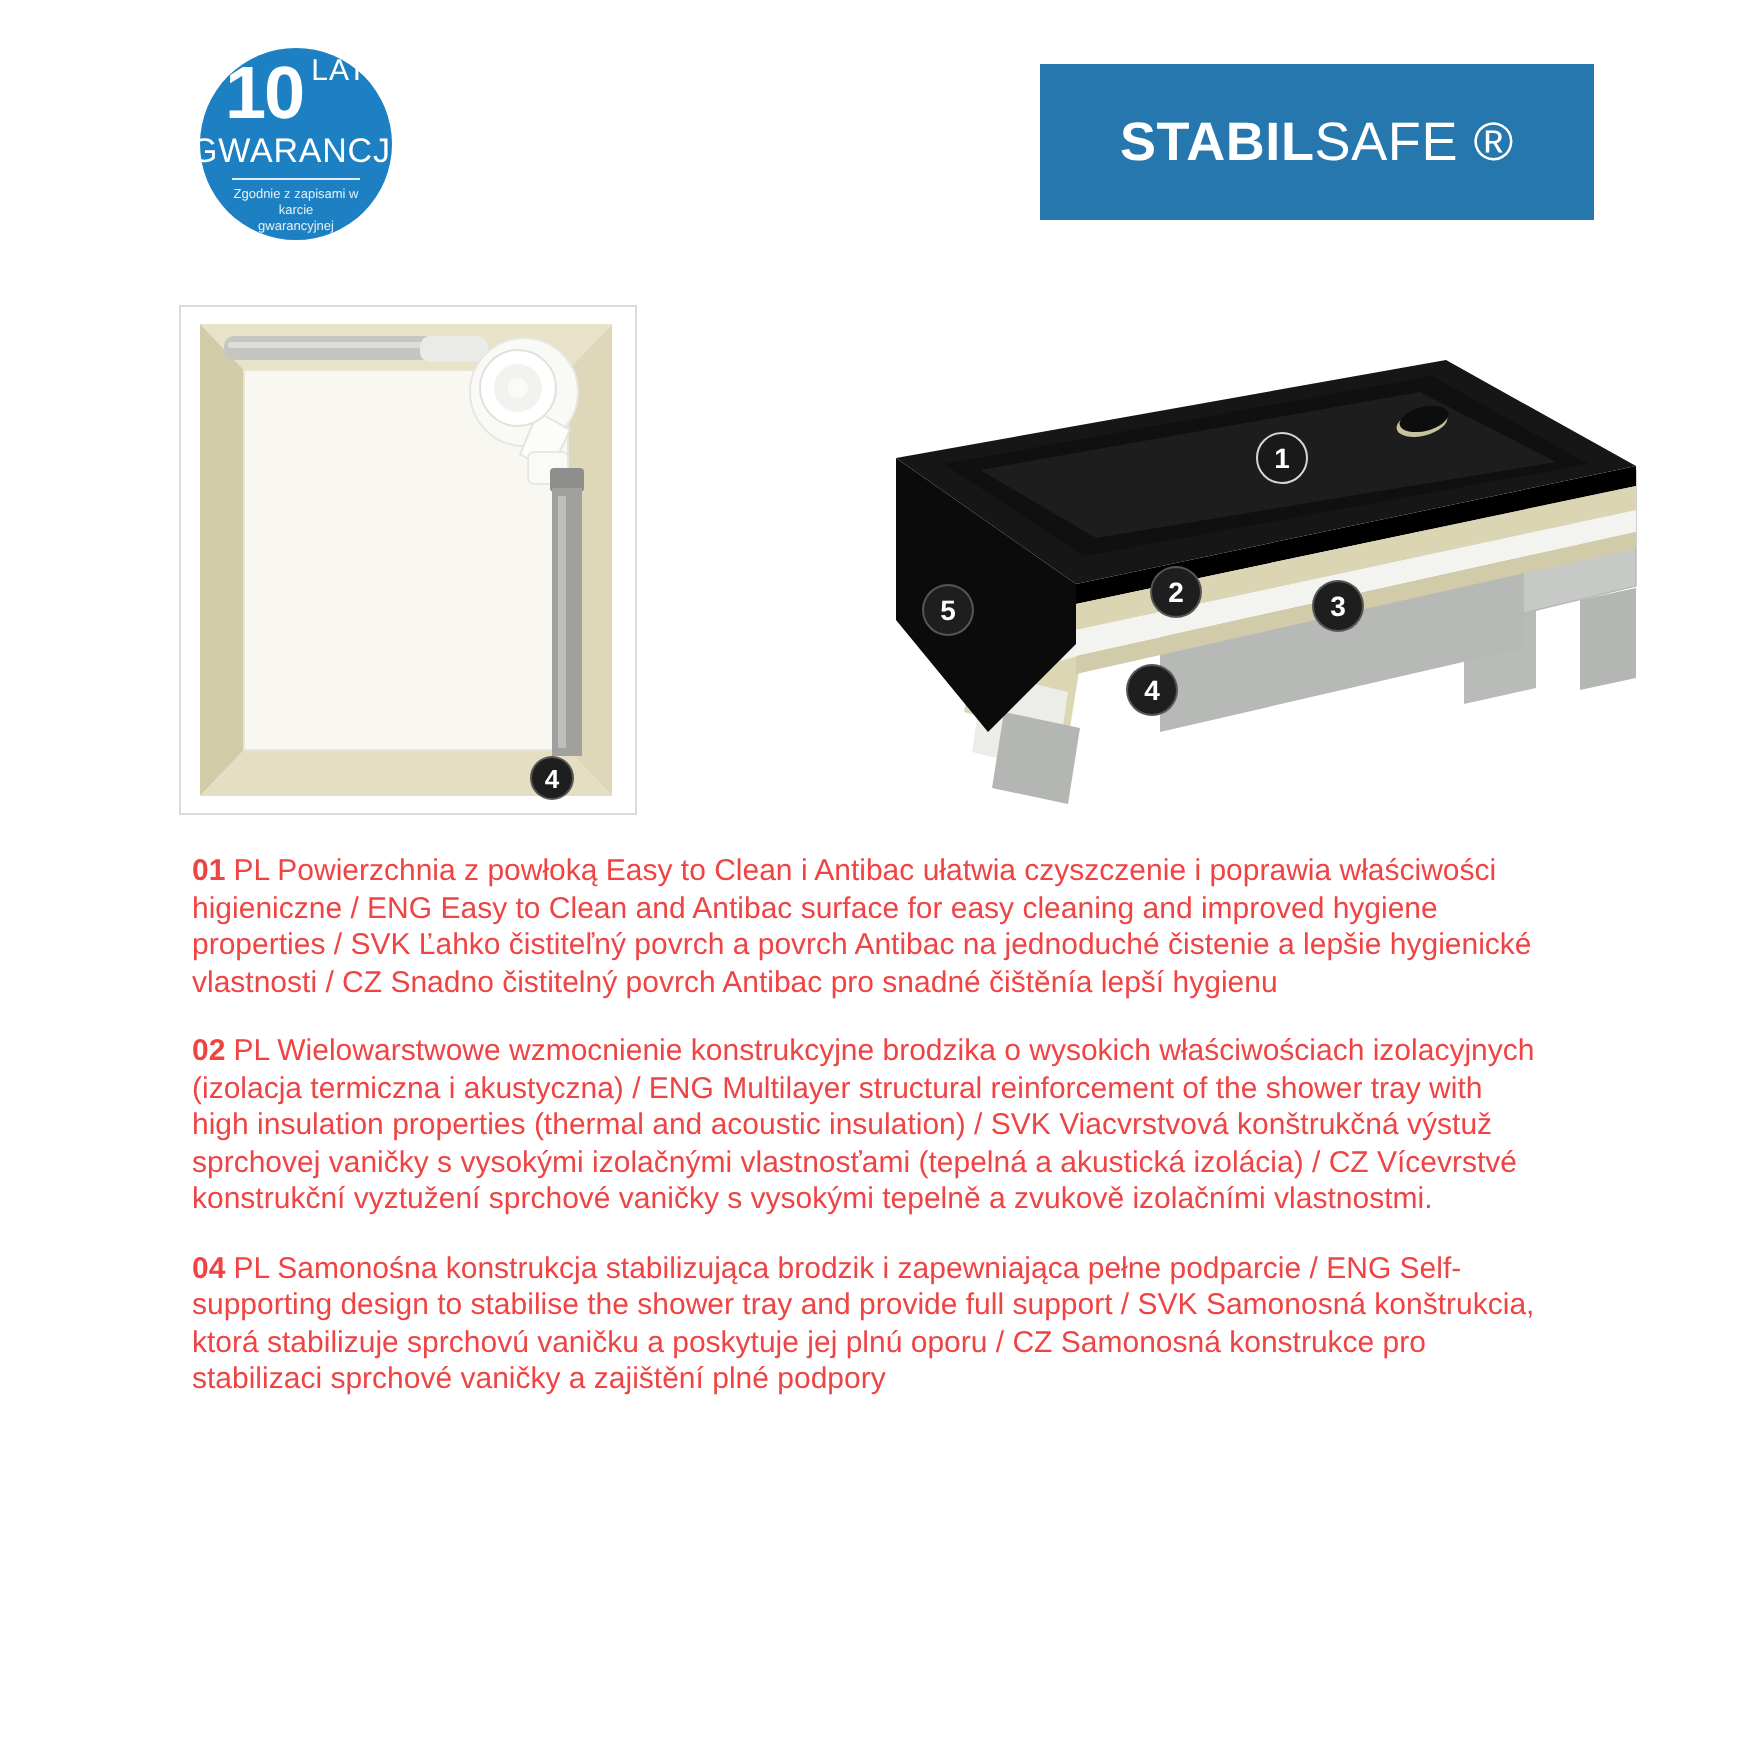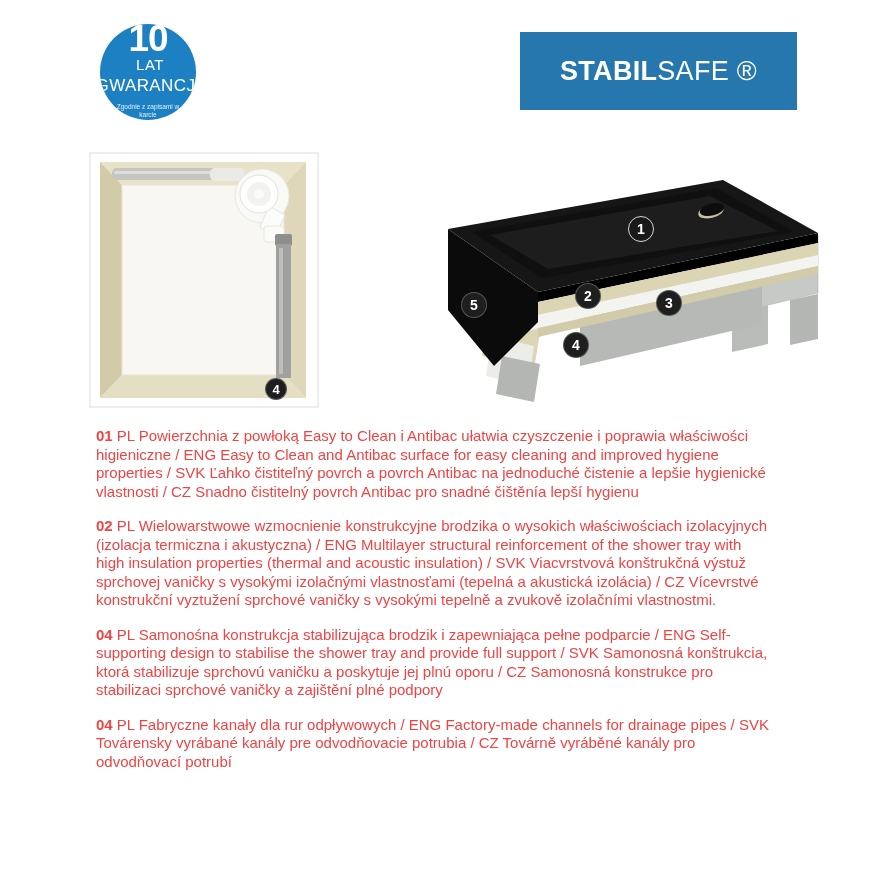--- a/index.html
+++ b/index.html
@@ -6,21 +6,21 @@
   body{
     width:870px;height:870px;position:relative;background:#ffffff;
     font-family:"Liberation Sans", sans-serif;color:#303030;overflow:hidden;
   }
   
   .badge{
     position:absolute;left:100px;top:24px;width:96px;height:96px;border-radius:50%;
     background:#1c80c3;color:#fff;display:flex;flex-direction:column;align-items:center;
     justify-content:center;text-align:center;
   }
-  .badge .row{display:flex;align-items:center;line-height:1;margin-top:2px;flex-direction:column;}
+  .badge .row{display:flex;align-items:flex-start;line-height:1;margin-top:2px;}
   .badge .years{font-size:37px;font-weight:700;letter-spacing:-1px;}
   .badge .unit{font-size:15px;font-weight:400;margin-left:4px;padding-bottom:3px;letter-spacing:.5px;}
   .badge .glabel{font-size:17px;font-weight:400;letter-spacing:.4px;margin-top:2px;line-height:1;}
   .badge .divider{width:64px;height:1px;background:rgba(255,255,255,.85);margin:5px 0 4px 0;}
   .badge .note{font-size:6.5px;line-height:8px;color:rgba(255,255,255,.88);width:72px;}
   
   .banner{
     position:absolute;left:520px;top:32px;width:277px;height:78px;background:#2577ae;
     display:flex;align-items:center;justify-content:center;color:#fff;
   }
@@ -146,14 +146,13 @@
     <span>5</span>
   </div>
 <div class="callout small" style="left:265px;top:378px;">
     <span>4</span>
   </div>
 
 <div class="features">
   <p class="feat"><b>01</b><span>PL Powierzchnia z powłoką Easy to Clean i Antibac ułatwia czyszczenie i poprawia właściwości higieniczne / ENG Easy to Clean and Antibac surface for easy cleaning and improved hygiene properties / SVK Ľahko čistiteľný povrch a povrch Antibac na jednoduché čistenie a lepšie hygienické vlastnosti / CZ Snadno čistitelný povrch Antibac pro snadné čištěnía lepší hygienu</span></p>
   <p class="feat"><b>02</b><span>PL Wielowarstwowe wzmocnienie konstrukcyjne brodzika o wysokich właściwościach izolacyjnych (izolacja termiczna i akustyczna) / ENG Multilayer structural reinforcement of the shower tray with high insulation properties (thermal and acoustic insulation) / SVK Viacvrstvová konštrukčná výstuž sprchovej vaničky s vysokými izolačnými vlastnosťami (tepelná a akustická izolácia) / CZ Vícevrstvé konstrukční vyztužení sprchové vaničky s vysokými tepelně a zvukově izolačními vlastnostmi.</span></p>
   <p class="feat"><b>04</b><span>PL Samonośna konstrukcja stabilizująca brodzik i zapewniająca pełne podparcie / ENG Self-supporting design to stabilise the shower tray and provide full support / SVK Samonosná konštrukcia, ktorá stabilizuje sprchovú vaničku a poskytuje jej plnú oporu / CZ Samonosná konstrukce pro stabilizaci sprchové vaničky a zajištění plné podpory</span></p>
-  <p class="feat"><b>04</b><span>PL Fabryczne kanały dla rur odpływowych / ENG Factory-made channels for drainage pipes / SVK Továrensky vyrábané kanály pre odvodňovacie potrubia / CZ Továrně vyráběné kanály pro odvodňovací potrubí</span></p>
 </div>
 
 </body></html>

